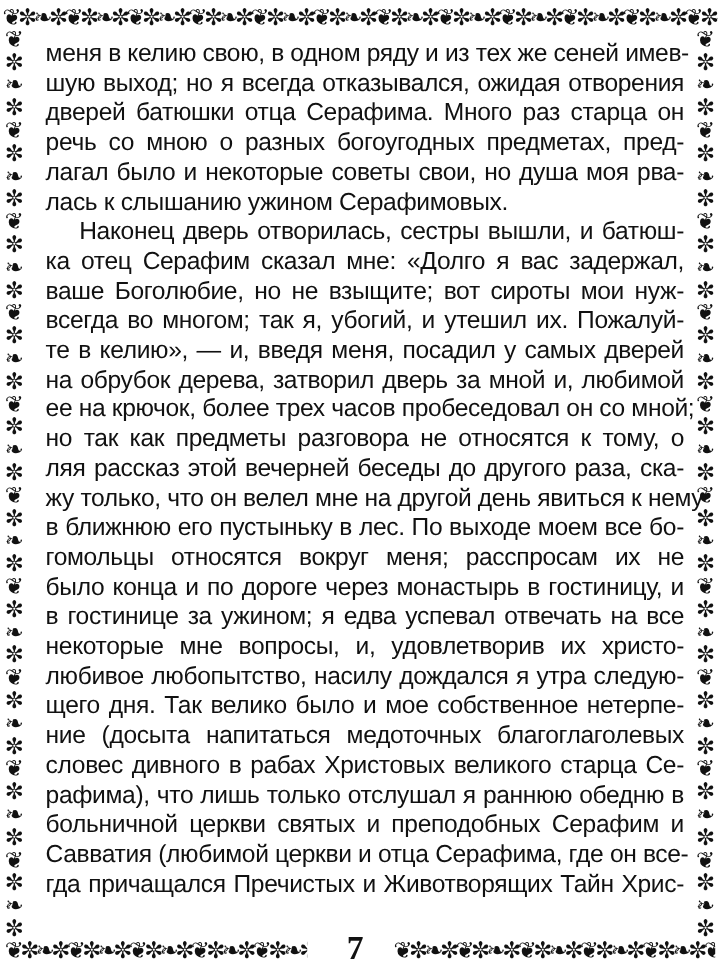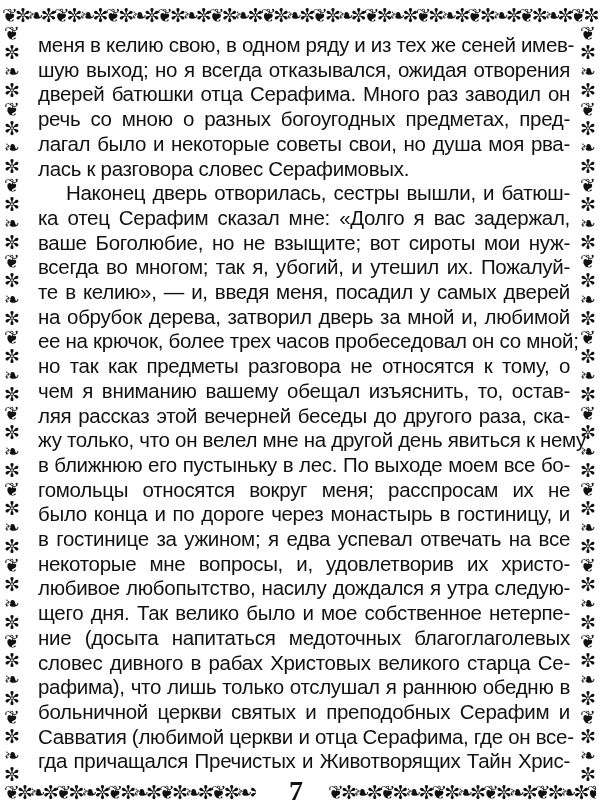--- a/index.html
+++ b/index.html
@@ -45,33 +45,32 @@
 
 <div class="border-top">❦✼❧✼❦✼❧✼❦✼❧✼❦✼❧✼❦✼❧✼❦✼❧✼❦✼❧✼❦✼❧✼❦✼❧✼❦✼❧✼❦✼❧✼❦✼❧✼❦✼❧✼❦✼❧✼❦✼❧✼</div>
 <div class="border-left">❦✼❧✼❦✼❧✼❦✼❧✼❦✼❧✼❦✼❧✼❦✼❧✼❦✼❧✼❦✼❧✼❦✼❧✼❦✼❧✼❦✼❧✼❦✼❧✼❦✼❧✼❦✼❧✼❦✼❧✼❦✼❧✼❦✼❧✼❦✼❧✼</div>
 <div class="border-right">❦✼❧✼❦✼❧✼❦✼❧✼❦✼❧✼❦✼❧✼❦✼❧✼❦✼❧✼❦✼❧✼❦✼❧✼❦✼❧✼❦✼❧✼❦✼❧✼❦✼❧✼❦✼❧✼❦✼❧✼❦✼❧✼❦✼❧✼❦✼❧✼</div>
 <div class="border-bottom-left">❦✼❧✼❦✼❧✼❦✼❧✼❦✼❧✼❦✼❧✼❦✼❧✼❦✼❧✼❦✼❧✼❦✼❧✼❦✼❧✼❦✼❧✼❦✼❧✼❦✼❧✼❦✼❧✼❦✼❧✼</div>
 <div class="border-bottom-right">❦✼❧✼❦✼❧✼❦✼❧✼❦✼❧✼❦✼❧✼❦✼❧✼❦✼❧✼❦✼❧✼❦✼❧✼❦✼❧✼❦✼❧✼❦✼❧✼❦✼❧✼❦✼❧✼❦✼❧✼</div>
 
 <div class="text-block">
   <div class="line">меня в келию свою, в одном ряду и из тех же сеней имев-</div>
   <div class="line">шую выход; но я всегда отказывался, ожидая отворения</div>
-  <div class="line">дверей батюшки отца Серафима. Много раз заводил он</div>
+  <div class="line">дверей батюшки отца Серафима. Много раз старца он</div>
   <div class="line">речь со мною о разных богоугодных предметах, пред-</div>
   <div class="line">лагал было и некоторые советы свои, но душа моя рва-</div>
-  <div class="line last">лась к разговора словес Серафимовых.</div>
+  <div class="line last">лась к слышанию ужином Серафимовых.</div>
   <div class="line indent">Наконец дверь отворилась, сестры вышли, и батюш-</div>
   <div class="line">ка отец Серафим сказал мне: «Долго я вас задержал,</div>
   <div class="line">ваше Боголюбие, но не взыщите; вот сироты мои нуж-</div>
   <div class="line">всегда во многом; так я, убогий, и утешил их. Пожалуй-</div>
   <div class="line">те в келию», — и, введя меня, посадил у самых дверей</div>
   <div class="line">на обрубок дерева, затворил дверь за мной и, любимой</div>
   <div class="line">ее на крючок, более трех часов пробеседовал он со мной;</div>
   <div class="line">но так как предметы разговора не относятся к тому, о</div>
-  <div class="line">чем я вниманию вашему обещал изъяснить, то, остав-</div>
   <div class="line">ляя рассказ этой вечерней беседы до другого раза, ска-</div>
   <div class="line">жу только, что он велел мне на другой день явиться к нему</div>
   <div class="line">в ближнюю его пустыньку в лес. По выходе моем все бо-</div>
   <div class="line">гомольцы относятся вокруг меня; расспросам их не</div>
   <div class="line">было конца и по дороге через монастырь в гостиницу, и</div>
   <div class="line">в гостинице за ужином; я едва успевал отвечать на все</div>
   <div class="line">некоторые мне вопросы, и, удовлетворив их христо-</div>
   <div class="line">любивое любопытство, насилу дождался я утра следую-</div>
   <div class="line">щего дня. Так велико было и мое собственное нетерпе-</div>
   <div class="line">ние (досыта напитаться медоточных благоглаголевых</div>

